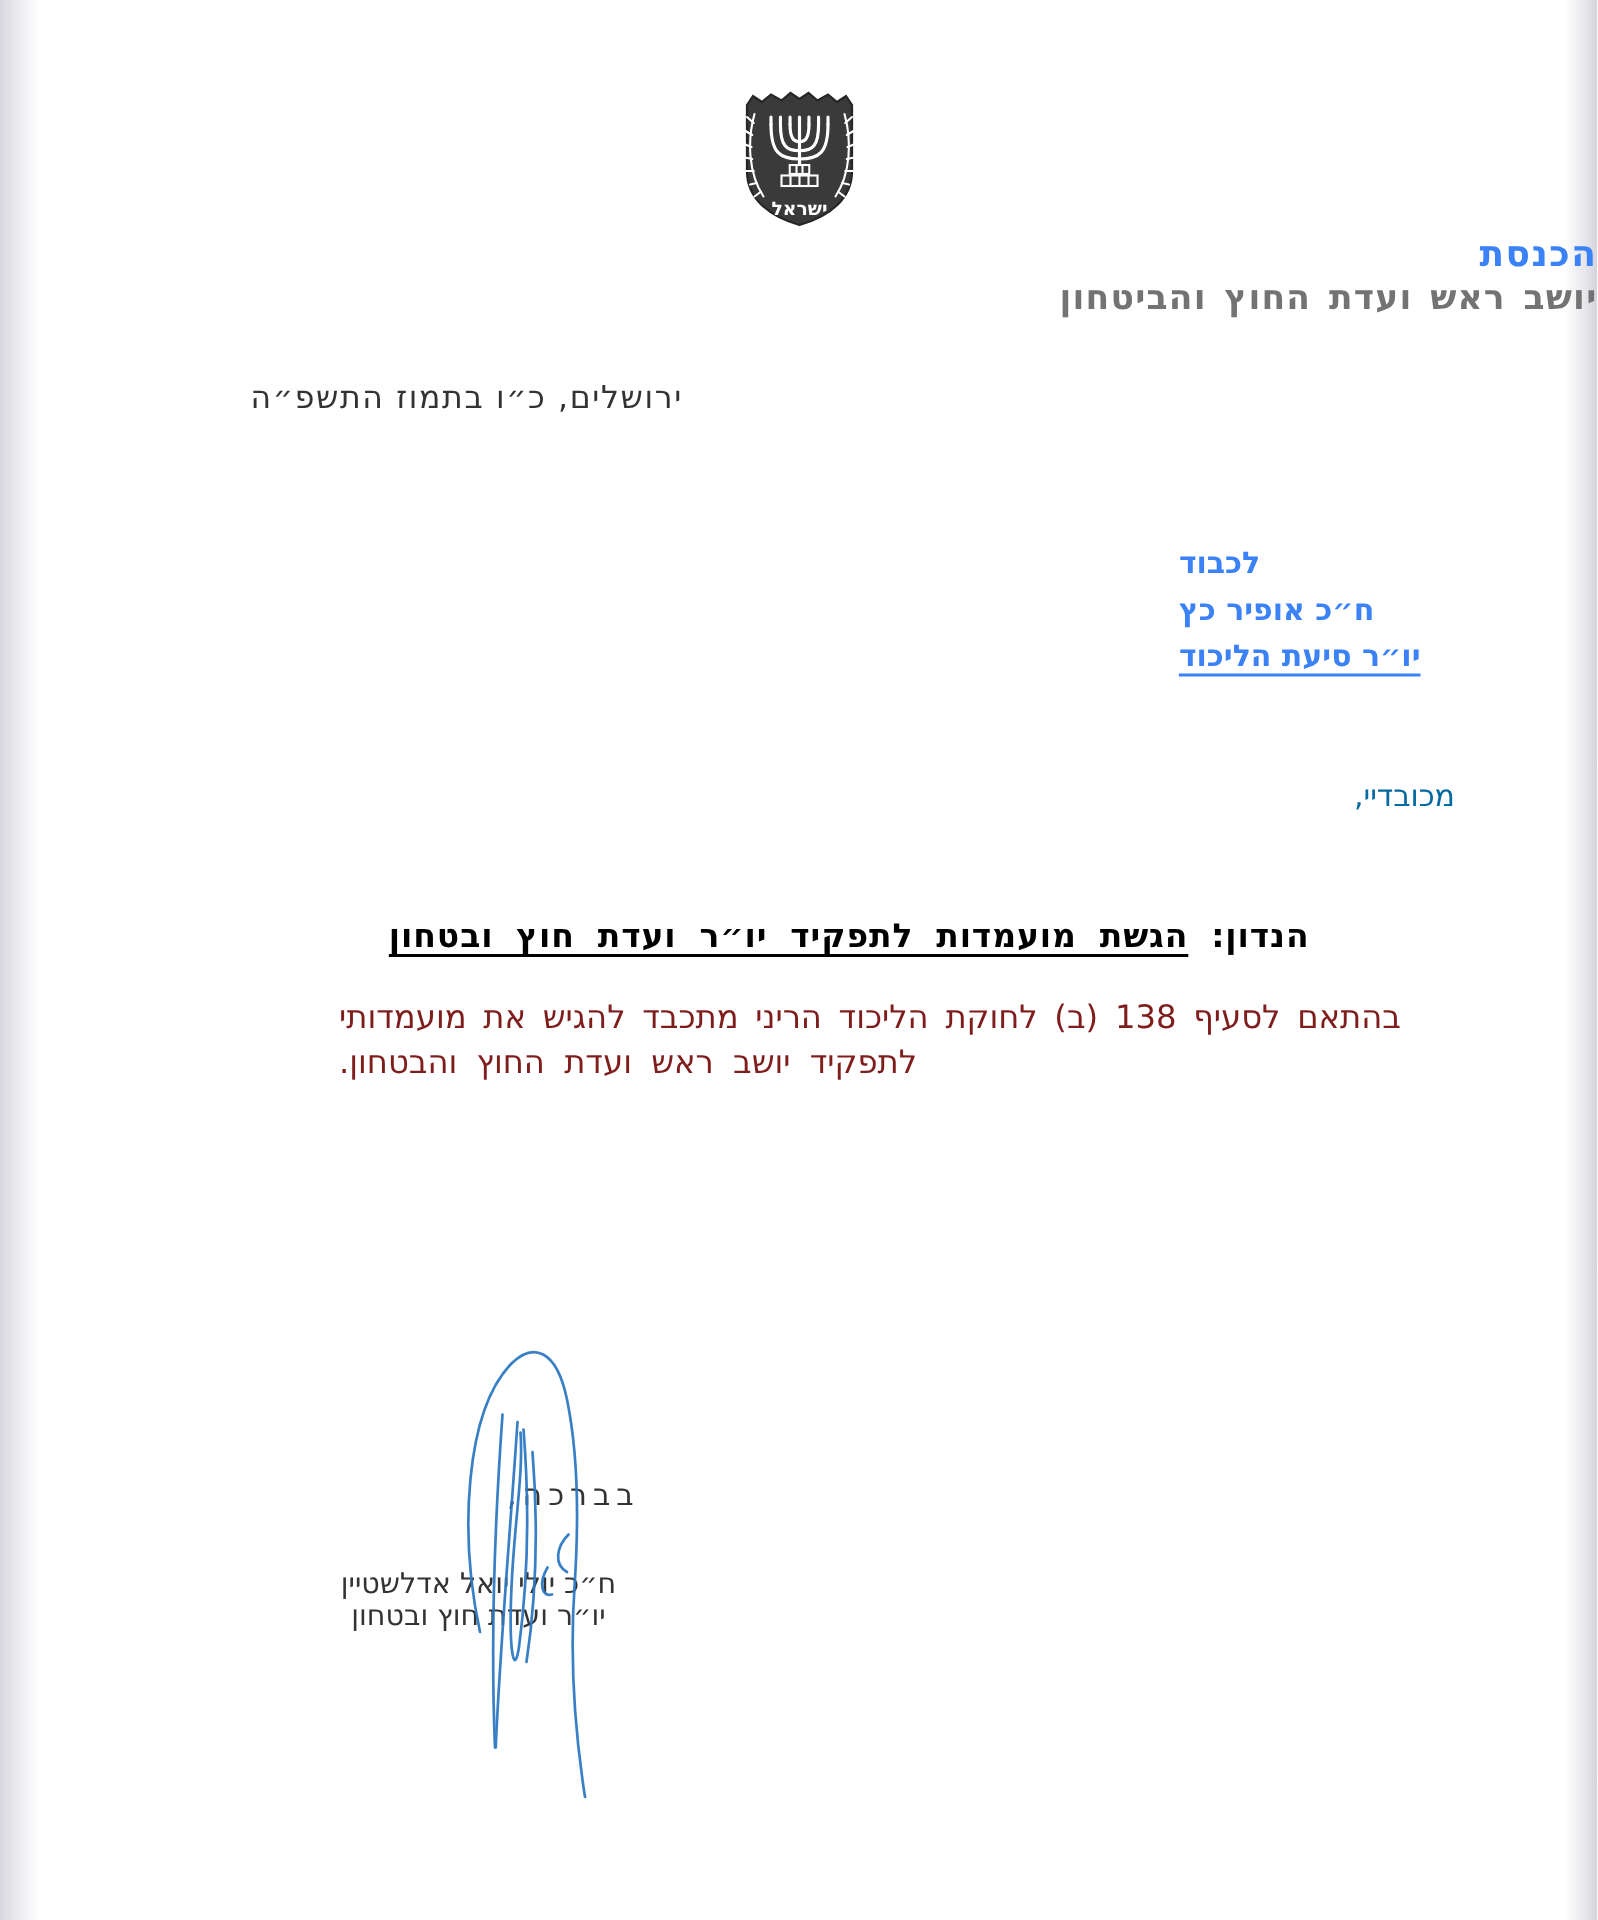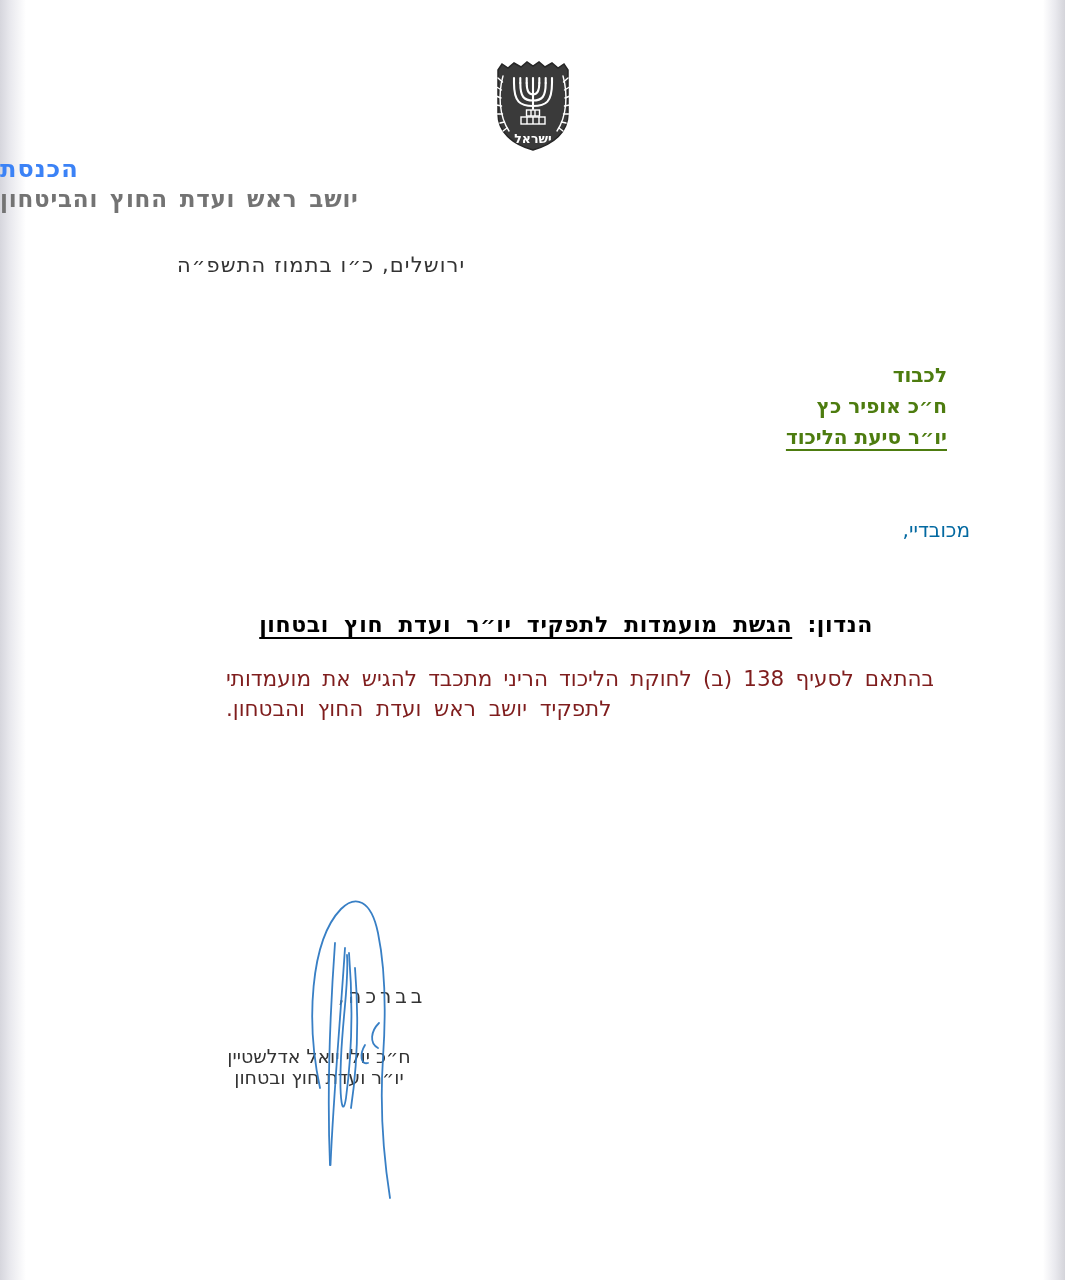--- a/index.html
+++ b/index.html
@@ -4,29 +4,29 @@
 <style>
   html,body{margin:0;padding:0;background:#fff;}
   .page{
     position:relative;width:1065px;height:1280px;overflow:hidden;background:#ffffff;
     font-family:"DejaVu Sans",sans-serif;color:#2d2d2d;direction:rtl;
   }
   .scan-edge-left{position:absolute;left:0;top:0;width:26px;height:1280px;
     background:linear-gradient(90deg,#d6d6dd 0%,#e9e9ee 40%,#ffffff 100%);}
   .scan-edge-right{position:absolute;right:0;top:0;width:22px;height:1280px;
     background:linear-gradient(270deg,#d4d4da 0%,#e9e9ee 45%,#ffffff 100%);}
-  .letterhead{position:absolute;top:56px;left:0;width:1065px;text-align:left;}
+  .letterhead{position:absolute;top:56px;left:0;width:1065px;text-align:right;}
   .emblem{display:block;margin:0 auto;}
   .org-title{font-size:24px;font-weight:700;color:#3b82f6;margin-top:2px;letter-spacing:1px;}
   .office-title{font-size:23px;font-weight:700;color:#737373;margin-top:3px;letter-spacing:0.8px;word-spacing:3px;}
-  .dateline{position:absolute;left:177px;top:252px;direction:rtl;text-align:left;
+  .dateline{position:absolute;left:167px;top:252px;direction:rtl;text-align:left;
     font-size:21px;color:#333;letter-spacing:1.1px;line-height:27px;}
   .civil-date{letter-spacing:1.5px;}
-  .recipient{position:absolute;right:118px;top:360px;text-align:right;font-weight:700;
-    font-size:20px;color:#4d7c0f;line-height:31px;}
+  .recipient{position:absolute;right:118px;top:360px;text-align:left;font-weight:700;
+    font-size:20px;color:#3b82f6;line-height:31px;}
   .recipient .underline{text-decoration:underline;text-underline-offset:5px;text-decoration-thickness:1.5px;}
   .greeting{position:absolute;right:95px;top:518px;font-size:20px;color:#0369a1;}
   .subject{position:absolute;right:192px;top:612px;font-size:22px;font-weight:700;color:#000000;
     letter-spacing:0.6px;word-spacing:7px;white-space:nowrap;}
   .subject .underline{text-decoration:underline;text-underline-offset:5px;text-decoration-thickness:1.8px;}
   .body-par{position:absolute;left:178px;top:664px;width:708px;direction:rtl;
     font-size:21.5px;color:#7f1d1d;line-height:30px;margin-left:48px;}
   .body-l1{text-align:justify;text-align-last:justify;}
   .body-l2{text-align:left;word-spacing:6px;}
   .valediction{position:absolute;left:338px;top:984px;font-size:20px;color:#333;letter-spacing:4px;}

